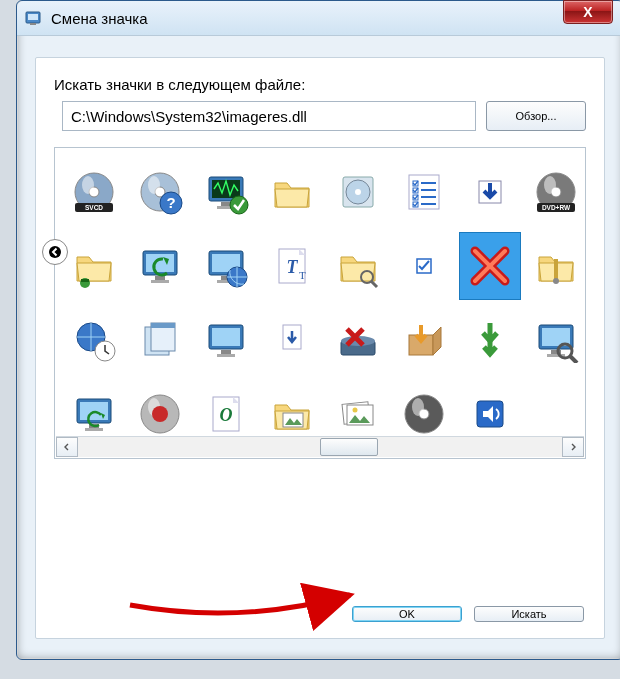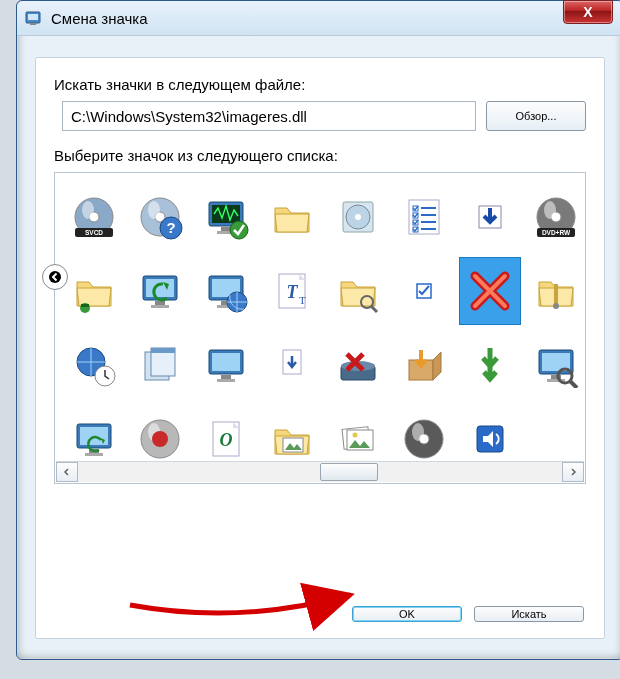--- a/index.html
+++ b/index.html
@@ -55,21 +55,20 @@
       </div>
     </div>
 
     <div class="client">
       <div class="lbl">Искать значки в следующем файле:</div>
       <div class="row-path">
         <input class="txt" type="text" value="C:\Windows\System32\imageres.dll" style="">
         <button class="btn">Обзор...</button>
       </div>
 
-      <div class="lbl">Выберите значок из следующего списка:</div>
 
       <div class="icon-area-wrap">
         <div class="scroll-nav">
           <svg viewBox="0 0 14 14">
               <circle cx="7" cy="7" r="6" fill="#000"></circle>
               <path d="M8.5 3.5 L5 7 L8.5 10.5" stroke="#fff" stroke-width="2" fill="none"></path>
             </svg>
         </div>
 
         <div class="icon-box">

